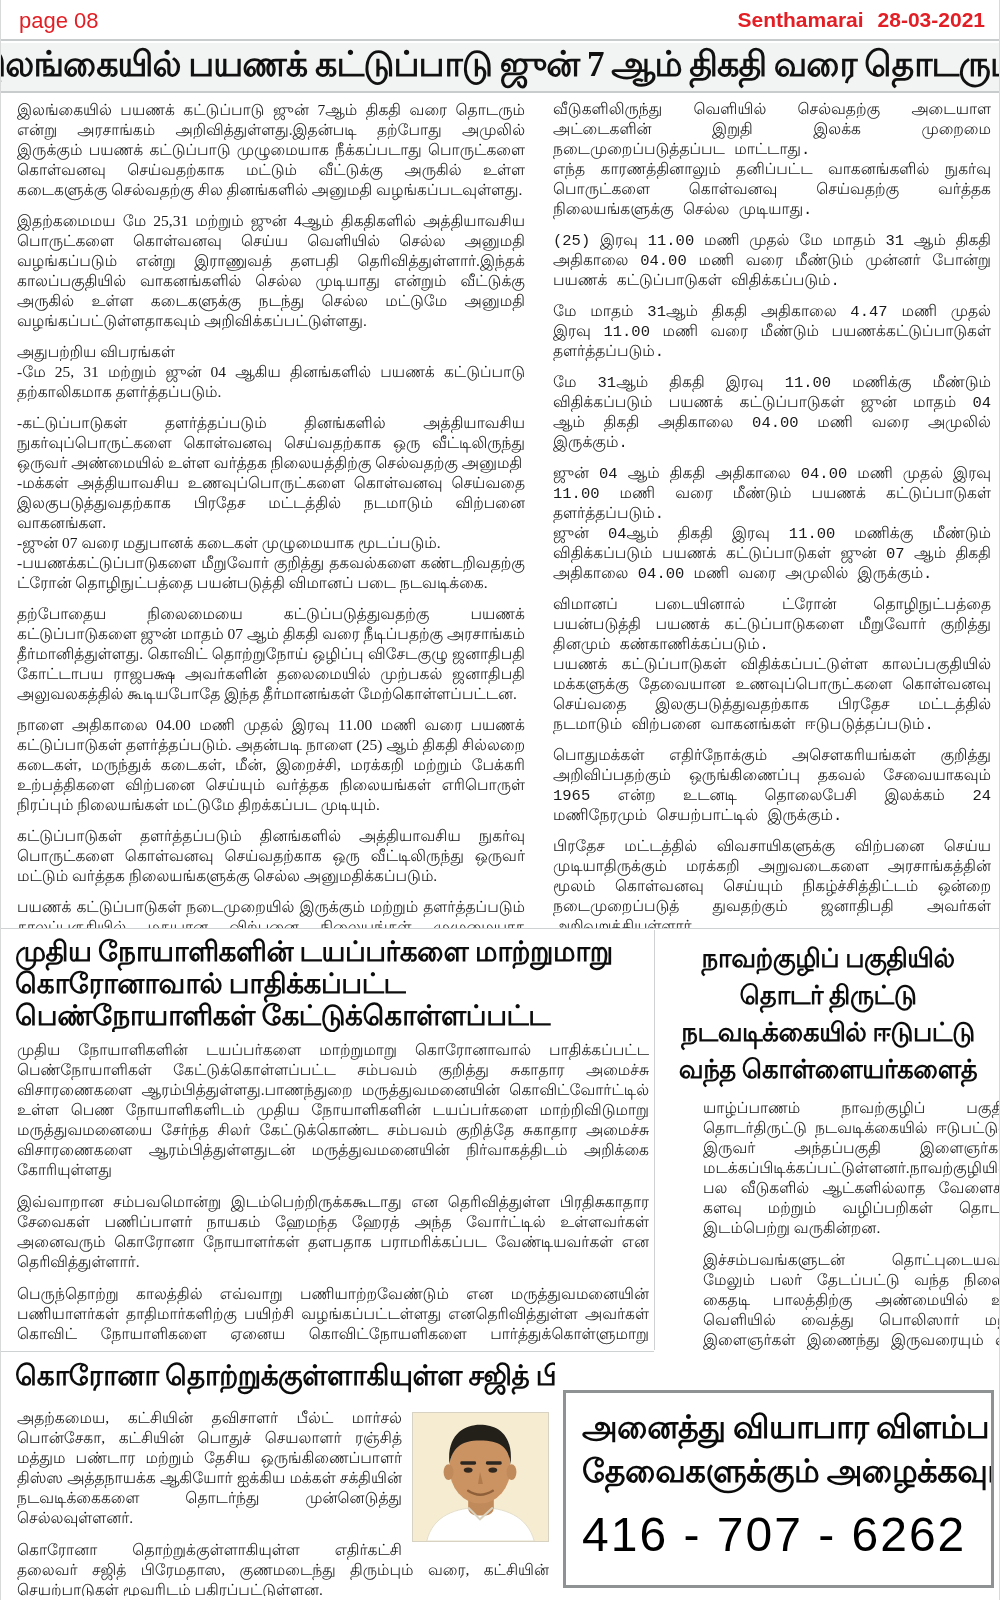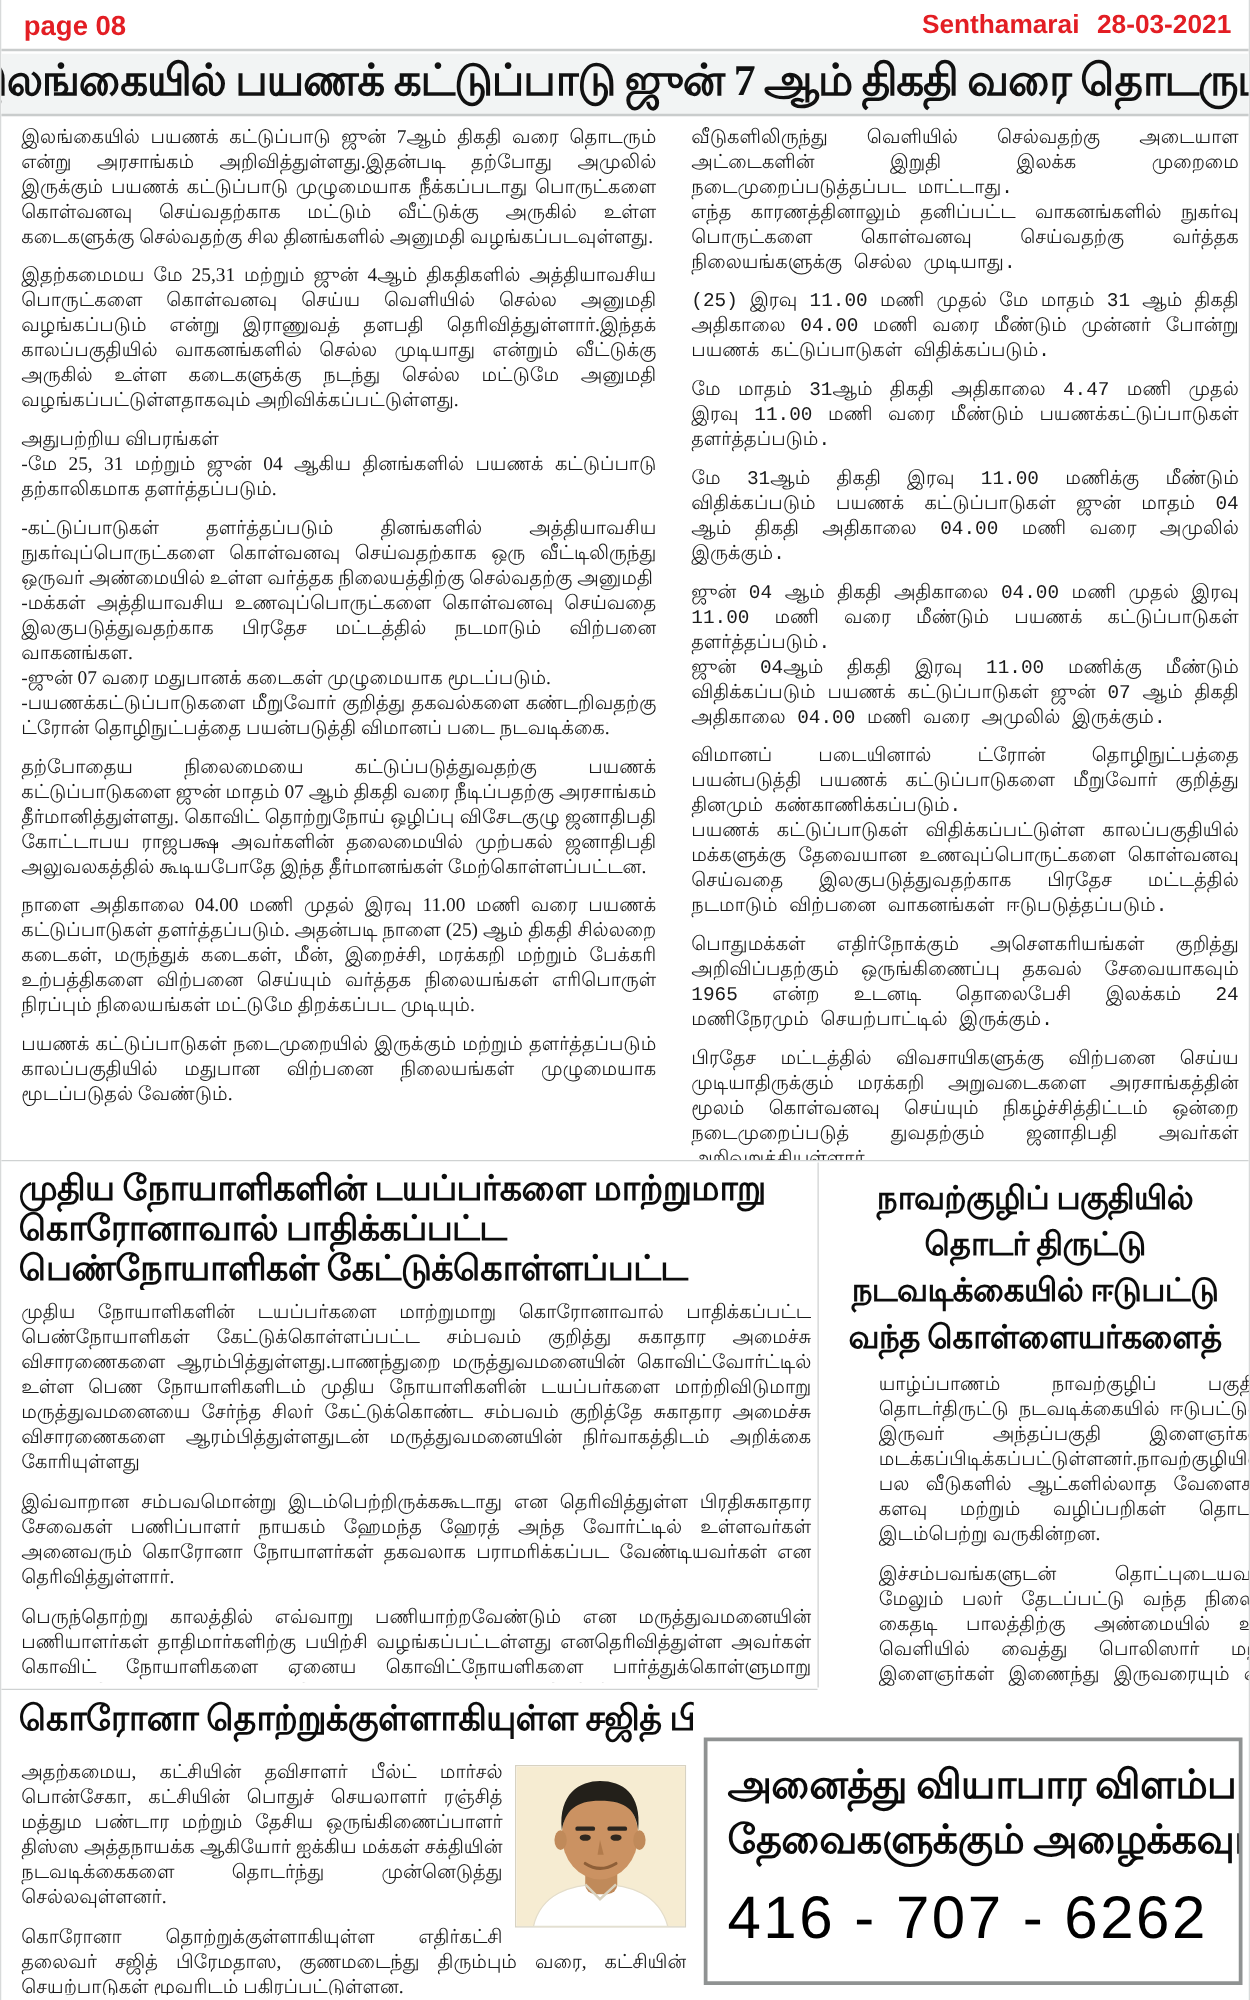--- a/index.html
+++ b/index.html
@@ -8,21 +8,21 @@
     font-family:"Liberation Serif","DejaVu Serif",serif;color:#1a1a1a;
     overflow:hidden;border-left:1px solid #d8dada;border-right:1px solid #d8dada;
     box-sizing:border-box;
   }
   
   .topbar{
     position:absolute;left:0;top:0;width:100%;height:41px;
     border-bottom:2px solid #c9cccc;box-sizing:border-box;
     font-family:"Liberation Sans","DejaVu Sans",sans-serif;
   }
-  .page-label{position:absolute;left:18px;top:8px;font-size:22px;font-weight:bold;color:#e31e24;text-align:center;}
+  .page-label{position:absolute;left:18px;top:8px;font-size:22px;font-weight:normal;color:#e31e24;text-align:center;}
   .section-title{position:absolute;left:0;right:0;top:11px;text-align:center;font-size:19px;font-weight:bold;color:#222;}
   .brand-wrap{position:absolute;right:14px;top:8px;font-size:21px;font-weight:bold;color:#e31e24;white-space:nowrap;}
   .brand-wrap .brand{margin-right:14px;}
   
   .headline-band{
     position:absolute;left:0;top:43px;width:100%;height:50px;
     background:#f2f4f4;border-bottom:2px solid #c9cccc;box-sizing:border-box;
     display:flex;align-items:center;justify-content:center;overflow:hidden;
   }
   .headline-band .h1{
@@ -93,20 +93,21 @@
       <p class="para">இலங்கையில் பயணக் கட்டுப்பாடு ஜுன் 7ஆம் திகதி வரை தொடரும் என்று அரசாங்கம் அறிவித்துள்ளது.இதன்படி தற்போது அமுலில் இருக்கும் பயணக் கட்டுப்பாடு முழுமையாக நீக்கப்படாது பொருட்களை கொள்வனவு செய்வதற்காக மட்டும் வீட்டுக்கு அருகில் உள்ள கடைகளுக்கு செல்வதற்கு சில தினங்களில் அனுமதி வழங்கப்படவுள்ளது.</p>
       <p class="para">இதற்கமைமய மே 25,31 மற்றும் ஜுன் 4ஆம் திகதிகளில் அத்தியாவசிய பொருட்களை கொள்வனவு செய்ய வெளியில் செல்ல அனுமதி வழங்கப்படும் என்று இராணுவத் தளபதி தெரிவித்துள்ளார்.இந்தக் காலப்பகுதியில் வாகனங்களில் செல்ல முடியாது என்றும் வீட்டுக்கு அருகில் உள்ள கடைகளுக்கு நடந்து செல்ல மட்டுமே அனுமதி வழங்கப்பட்டுள்ளதாகவும் அறிவிக்கப்பட்டுள்ளது.</p>
       <p class="para">அதுபற்றிய விபரங்கள்
 -மே 25, 31 மற்றும் ஜுன் 04 ஆகிய தினங்களில் பயணக் கட்டுப்பாடு தற்காலிகமாக தளர்த்தப்படும்.</p>
       <p class="para">-கட்டுப்பாடுகள் தளர்த்தப்படும் தினங்களில் அத்தியாவசிய நுகர்வுப்பொருட்களை கொள்வனவு செய்வதற்காக ஒரு வீட்டிலிருந்து ஒருவர் அண்மையில் உள்ள வர்த்தக நிலையத்திற்கு செல்வதற்கு அனுமதி
 -மக்கள் அத்தியாவசிய உணவுப்பொருட்களை கொள்வனவு செய்வதை இலகுபடுத்துவதற்காக பிரதேச மட்டத்தில் நடமாடும் விற்பனை வாகனங்கள.
 -ஜுன் 07 வரை மதுபானக் கடைகள் முழுமையாக மூடப்படும்.
 -பயணக்கட்டுப்பாடுகளை மீறுவோர் குறித்து தகவல்களை கண்டறிவதற்கு ட்ரோன் தொழிநுட்பத்தை பயன்படுத்தி விமானப் படை நடவடிக்கை.</p>
       <p class="para">தற்போதைய நிலைமையை கட்டுப்படுத்துவதற்கு பயணக் கட்டுப்பாடுகளை ஜுன் மாதம் 07 ஆம் திகதி வரை நீடிப்பதற்கு அரசாங்கம் தீர்மானித்துள்ளது. கொவிட் தொற்றுநோய் ஒழிப்பு விசேடகுழு ஜனாதிபதி கோட்டாபய ராஜபக்ஷ அவர்களின் தலைமையில் முற்பகல் ஜனாதிபதி அலுவலகத்தில் கூடியபோதே இந்த தீர்மானங்கள் மேற்கொள்ளப்பட்டன.</p>
       <p class="para">நாளை அதிகாலை 04.00 மணி முதல் இரவு 11.00 மணி வரை பயணக் கட்டுப்பாடுகள் தளர்த்தப்படும். அதன்படி நாளை (25) ஆம் திகதி சில்லறை கடைகள், மருந்துக் கடைகள், மீன், இறைச்சி, மரக்கறி மற்றும் பேக்கரி உற்பத்திகளை விற்பனை செய்யும் வர்த்தக நிலையங்கள் எரிபொருள் நிரப்பும் நிலையங்கள் மட்டுமே திறக்கப்பட முடியும்.</p>
+      <p class="para">கட்டுப்பாடுகள் தளர்த்தப்படும் தினங்களில் அத்தியாவசிய நுகர்வு பொருட்களை கொள்வனவு செய்வதற்காக ஒரு வீட்டிலிருந்து ஒருவர் மட்டும் வர்த்தக நிலையங்களுக்கு செல்ல அனுமதிக்கப்படும்.</p>
       <p class="para">பயணக் கட்டுப்பாடுகள் நடைமுறையில் இருக்கும் மற்றும் தளர்த்தப்படும் காலப்பகுதியில் மதுபான விற்பனை நிலையங்கள் முழுமையாக மூடப்படுதல் வேண்டும்.</p>
     </div>
   <div class="col col-right">
       <p class="para">வீடுகளிலிருந்து வெளியில் செல்வதற்கு அடையாள அட்டைகளின் இறுதி இலக்க முறைமை நடைமுறைப்படுத்தப்பட மாட்டாது.
 எந்த காரணத்தினாலும் தனிப்பட்ட வாகனங்களில் நுகர்வு பொருட்களை கொள்வனவு செய்வதற்கு வர்த்தக நிலையங்களுக்கு செல்ல முடியாது.</p>
       <p class="para">(25) இரவு 11.00 மணி முதல் மே மாதம் 31 ஆம் திகதி அதிகாலை 04.00 மணி வரை மீண்டும் முன்னர் போன்று பயணக் கட்டுப்பாடுகள் விதிக்கப்படும்.</p>
       <p class="para">மே மாதம் 31ஆம் திகதி அதிகாலை 4.47 மணி முதல் இரவு 11.00 மணி வரை மீண்டும் பயணக்கட்டுப்பாடுகள் தளர்த்தப்படும்.</p>
       <p class="para">மே 31ஆம் திகதி இரவு 11.00 மணிக்கு மீண்டும் விதிக்கப்படும் பயணக் கட்டுப்பாடுகள் ஜுன் மாதம் 04 ஆம் திகதி அதிகாலை 04.00 மணி வரை அமுலில் இருக்கும்.</p>
       <p class="para">ஜுன் 04 ஆம் திகதி அதிகாலை 04.00 மணி முதல் இரவு 11.00 மணி வரை மீண்டும் பயணக் கட்டுப்பாடுகள் தளர்த்தப்படும்.
 ஜுன் 04ஆம் திகதி இரவு 11.00 மணிக்கு மீண்டும் விதிக்கப்படும் பயணக் கட்டுப்பாடுகள் ஜுன் 07 ஆம் திகதி அதிகாலை 04.00 மணி வரை அமுலில் இருக்கும்.</p>
@@ -117,21 +118,21 @@
 பயணக்கட்டுப்பாடு காலப்பகுதியில் வீதிகளில் பயணிக்கும் வாகனங்கள் உண்மையாகவே அத்தியாவசிய சேவைகளுக்கானதா என்பதை கண்டறிவதற்காக பொலிஸார் நடவடிக்கைகளை மேற்கொள்வார்கள்.</p>
     </div>
 
   <div class="hr1"></div>
   <div class="vr1"></div>
   <div class="hr2"></div>
 
   <div class="diaper-headline">முதிய நோயாளிகளின் டயப்பர்களை மாற்றுமாறு கொரோனாவால் பாதிக்கப்பட்ட பெண்நோயாளிகள் கேட்டுக்கொள்ளப்பட்ட சம்பவம்- விசாரணை இடம்பெறுவதாக சுகாதார அமைச்சு தெரிவிப்பு!</div>
   <div class="diaper-body">
       <p class="para">முதிய நோயாளிகளின் டயப்பர்களை மாற்றுமாறு கொரோனாவால் பாதிக்கப்பட்ட பெண்நோயாளிகள் கேட்டுக்கொள்ளப்பட்ட சம்பவம் குறித்து சுகாதார அமைச்சு விசாரணைகளை ஆரம்பித்துள்ளது.பாணந்துறை மருத்துவமனையின் கொவிட்வோர்ட்டில் உள்ள பெண நோயாளிகளிடம் முதிய நோயாளிகளின் டயப்பர்களை மாற்றிவிடுமாறு மருத்துவமனையை சேர்ந்த சிலர் கேட்டுக்கொண்ட சம்பவம் குறித்தே சுகாதார அமைச்சு விசாரணைகளை ஆரம்பித்துள்ளதுடன் மருத்துவமனையின் நிர்வாகத்திடம் அறிக்கை கோரியுள்ளது</p>
-      <p class="para">இவ்வாறான சம்பவமொன்று இடம்பெற்றிருக்ககூடாது என தெரிவித்துள்ள பிரதிசுகாதார சேவைகள் பணிப்பாளர் நாயகம் ஹேமந்த ஹேரத் அந்த வோர்ட்டில் உள்ளவர்கள் அனைவரும் கொரோனா நோயாளர்கள் தகவலாக பராமரிக்கப்பட வேண்டியவர்கள் என தெரிவித்துள்ளார்.</p>
+      <p class="para">இவ்வாறான சம்பவமொன்று இடம்பெற்றிருக்ககூடாது என தெரிவித்துள்ள பிரதிசுகாதார சேவைகள் பணிப்பாளர் நாயகம் ஹேமந்த ஹேரத் அந்த வோர்ட்டில் உள்ளவர்கள் அனைவரும் கொரோனா நோயாளர்கள் தளபதாக பராமரிக்கப்பட வேண்டியவர்கள் என தெரிவித்துள்ளார்.</p>
       <p class="para">பெருந்தொற்று காலத்தில் எவ்வாறு பணியாற்றவேண்டும் என மருத்துவமனையின் பணியாளர்கள் தாதிமார்களிற்கு பயிற்சி வழங்கப்பட்டள்ளது எனதெரிவித்துள்ள அவர்கள் கொவிட் நோயாளிகளை ஏனைய கொவிட்நோயளிகளை பார்த்துக்கொள்ளுமாறு கேட்டுக்கொள்ளுமாறு கேட்டுக்கொள்ள முடியாது எனவும் தெரிவித்துள்ளார்.இதேவேளை இவ்வாறான நடவடிக்கைகள் குறித்து அதிருப்தி வெளியிட்டுள்ள பெண்நோயாளிகள் தாங்கள் மருத்துவமனைக்கு வருவதற்கு பதில் வீடுகளிலேயே தங்கியிருப்போம் என குறிப்பிட்டுள்ளனர்.</p>
     </div>
 
   <div class="robbery-headline">நாவற்குழிப் பகுதியில் தொடர் திருட்டு நடவடிக்கையில் ஈடுபட்டு வந்த கொள்ளையர்களைத் துரத்திப் பிடித்த இளைஞர்கள்!</div>
   <div class="robbery-body">
       <p class="para">யாழ்ப்பாணம் நாவற்குழிப் பகுதியில் தொடர்திருட்டு நடவடிக்கையில் ஈடுபட்டுவந்த இருவர் அந்தப்பகுதி இளைஞர்களால் மடக்கப்பிடிக்கப்பட்டுள்ளனர்.நாவற்குழியில் பல வீடுகளில் ஆட்களில்லாத வேளைகளில் களவு மற்றும் வழிப்பறிகள் தொடர்ந்து இடம்பெற்று வருகின்றன.</p>
       <p class="para">இச்சம்பவங்களுடன் தொட்புடையவர்கள் மேலும் பலர் தேடப்பட்டு வந்த நிலையில் கைதடி பாலத்திற்கு அண்மையில் உள்ள வெளியில் வைத்து பொலிஸார் மற்றும் இளைஞர்கள் இணைந்து இருவரையும் கைது செய்துள்ளனர்.</p>
     </div>
 
   <div class="sajith-headline">கொரோனா தொற்றுக்குள்ளாகியுள்ள சஜித் பிரேமதாஸ்</div>

